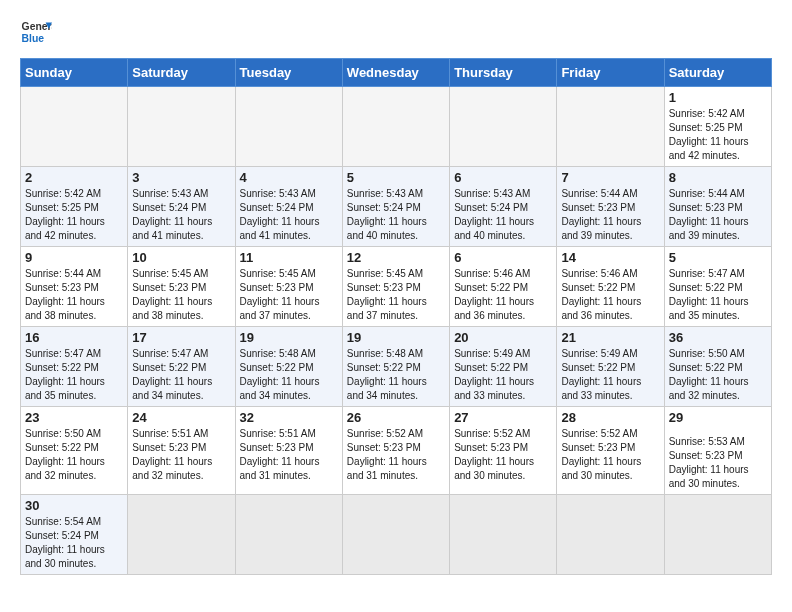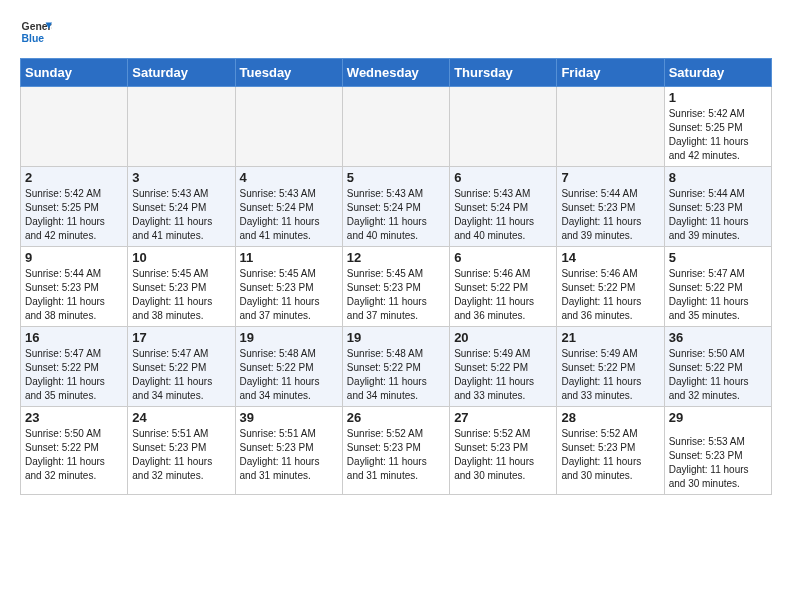--- a/index.html
+++ b/index.html
@@ -298,21 +298,21 @@
 and 32 minutes.</div>
           </td>
           <td>
             <span class="day-num">24</span>
             <div class="day-info" style="white-space: pre-wrap;">Sunrise: 5:51 AM
 Sunset: 5:23 PM
 Daylight: 11 hours
 and 32 minutes.</div>
           </td>
           <td>
-            <span class="day-num">39</span>
+            <span class="day-num">32</span>
             <div class="day-info" style="white-space: pre-wrap;">Sunrise: 5:51 AM
 Sunset: 5:23 PM
 Daylight: 11 hours
 and 31 minutes.</div>
           </td>
           <td>
             <span class="day-num">26</span>
             <div class="day-info" style="white-space: pre-wrap;">Sunrise: 5:52 AM
 Sunset: 5:23 PM
 Daylight: 11 hours
@@ -332,16 +332,31 @@
 Daylight: 11 hours
 and 30 minutes.</div>
           </td>
           <td>
             <span class="day-num">29</span>
             <div class="day-info" style="white-space: pre-wrap; margin-top: 10px;">Sunrise: 5:53 AM
 Sunset: 5:23 PM
 Daylight: 11 hours
 and 30 minutes.</div>
           </td>
+        </tr>
+        <tr class="row-alt">
+          <td>
+            <span class="day-num">30</span>
+            <div class="day-info" style="white-space: pre-wrap;">Sunrise: 5:54 AM
+Sunset: 5:24 PM
+Daylight: 11 hours
+and 30 minutes.</div>
+          </td>
+          <td class="empty"></td>
+          <td class="empty"></td>
+          <td class="empty"></td>
+          <td class="empty"></td>
+          <td class="empty"></td>
+          <td class="empty"></td>
         </tr>
       </tbody>
   </table>
 </div>
 
 </body></html>

